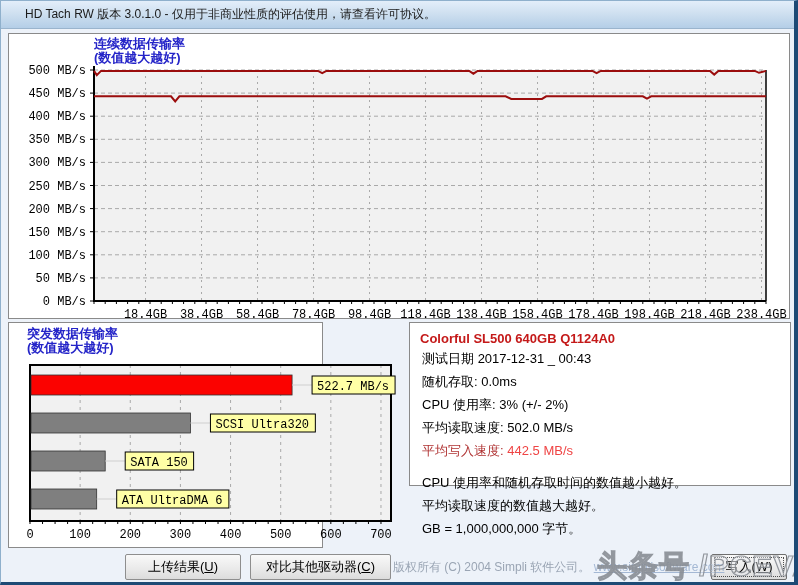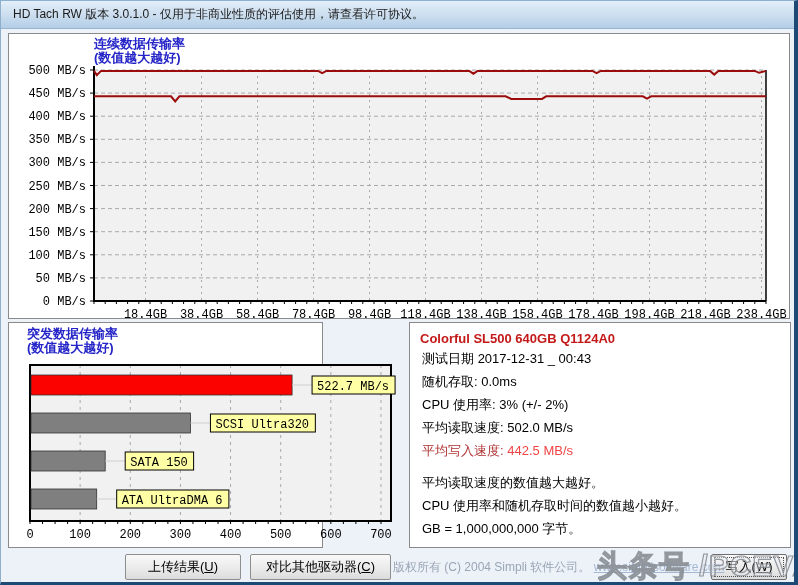--- a/index.html
+++ b/index.html
@@ -1,26 +1,26 @@
 <!DOCTYPE html>
 <html><head>
 <meta charset="utf-8">
 <style>
   html,body{margin:0;padding:0;background:#c8d6e4;font-family:"Liberation Sans",sans-serif;}
   .window{position:relative;width:798px;height:585px;box-sizing:border-box;background:#edf2f9;
     border-top:1px solid #8fb0cc;border-left:1px solid #8fb0cc;
     border-right:4px solid #1d4a75;border-bottom:3px solid #1d4a75;overflow:hidden;}
   .titlebar{position:absolute;left:0;top:0;right:0;height:28px;
     background:linear-gradient(#e3eefa,#cfe0f0 45%,#b4cee7);
-    border-bottom:1px solid #9ab4cd;display:flex;align-items:center;padding-left:12px;box-sizing:border-box;}
+    border-bottom:1px solid #9ab4cd;display:flex;align-items:center;padding-left:24px;box-sizing:border-box;}
   .titlebar span{font-size:12px;color:#1b1b1b;}
   .panel{position:absolute;background:#ffffff;border:1px solid #8a8a8a;box-sizing:border-box;}
   .panel-top{left:7px;top:32px;width:782px;height:286px;}
   .panel-burst{left:7px;top:321px;width:315px;height:226px;}
-  .panel-info{left:408px;top:321px;width:382px;height:226px;}
+  .panel-info{left:408px;top:321px;width:382px;height:164px;}
   svg{display:block;}
   .chart-title{position:absolute;text-align:left;color:#2424c8;font-size:13px;line-height:14px;
     font-weight:bold;pointer-events:none;}
   .seq-title{left:85px;top:3px;width:672px;}
   .burst-title{left:18px;top:4px;width:364px;}
   .axis{font-family:"Liberation Mono",monospace;font-size:12px;fill:#000;}
   .info-inner{padding:8px 10px;font-size:13px;color:#000;}
   .drive-title{color:#c41919;font-weight:bold;margin-bottom:4px;}
   .irow{margin:0 0 5px 2px;}
   .irow.write{color:#b03434;}
@@ -267,22 +267,22 @@
       </div>
       <div class="irow">
         <span>平均读取速度:</span>
         <span class="ival">502.0 MB/s</span>
       </div>
       <div class="irow write">
         <span>平均写入速度:</span>
         <span class="ival">442.5 MB/s</span>
       </div>
       <div class="notes">
+        <div>CPU 使用率和随机存取时间的数值越小越好。</div>
         <div>平均读取速度的数值越大越好。</div>
-        <div>CPU 使用率和随机存取时间的数值越小越好。</div>
         <div>GB = 1,000,000,000 字节。</div>
       </div>
     </div>
   </div>
 
   <button class="btn" style="left:14px;top:583px;width:100px;">
     <span><span>保存结果(</span><u>S</u><span>)</span></span>
   </button>
   <button class="btn" style="left:249px;top:553px;width:141px;">
     <span><span>对比其他驱动器(</span><u>C</u><span>)</span></span>

